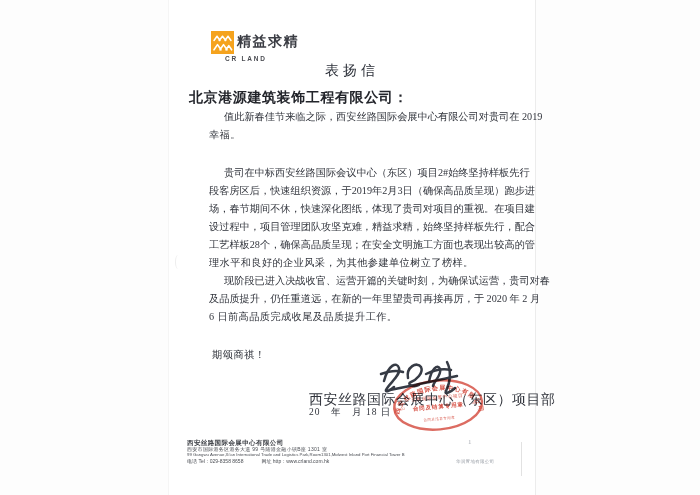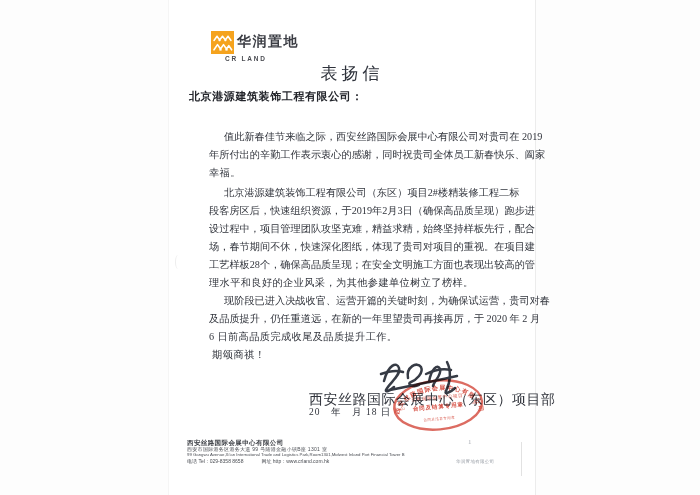--- a/index.html
+++ b/index.html
@@ -19,32 +19,32 @@
   .logo-word{
     position:absolute;left:68px;top:33px;font-size:14px;font-weight:bold;
     color:#3b3d44;letter-spacing:1.5px;white-space:nowrap;
   }
   .logo-sub{
     position:absolute;left:56px;top:55px;font-size:6.5px;font-weight:bold;
     color:#4a4c52;letter-spacing:1.8px;font-family:"Liberation Sans",sans-serif;
   }
   .title{
     position:absolute;left:0;top:62px;width:366px;text-align:center;
-    font-size:17px;color:#2e323b;letter-spacing:4px;
+    font-size:14px;color:#2e323b;letter-spacing:4px;
   }
   .recipient{
-    position:absolute;left:20px;top:89px;font-size:11px;font-weight:bold;
+    position:absolute;left:20px;top:89px;font-size:14px;font-weight:bold;
     color:#23252b;letter-spacing:0.6px;white-space:nowrap;text-align:center;
   }
   .para{position:absolute;left:40px;width:273px;color:#31343c;}
   .line{
     width:273px;height:18px;line-height:18px;font-size:10.2px;
     text-align:justify;text-align-last:justify;white-space:nowrap;overflow:visible;
   }
-  .line.indent{width:258px;padding-left:15px;margin-top:20px;}
+  .line.indent{width:258px;padding-left:15px;}
   .line.short{text-align:left;text-align-last:left;letter-spacing:0.4px;}
   .closing{
     position:absolute;left:43px;top:348px;font-size:10.2px;color:#31343c;
     letter-spacing:0.5px;
   }
   .signoff{
     position:absolute;left:140px;top:391px;width:172px;text-align:right;
     font-size:14px;color:#31343c;letter-spacing:0.5px;white-space:nowrap;
   }
   .dateline{
@@ -82,38 +82,37 @@
 <body>
 
 <div class="stage">
   <div class="page">
 
     <svg class="logo-square" viewBox="0 0 23 23">
       <rect x="0" y="0" width="23" height="23" fill="#f5a31e"></rect>
       <path d="M3 9.5 L6 5.2 L9 9.5 M8.2 9.5 L11.5 5.2 L14.8 9.5 M14 9.5 L17 5.2 L20 9.5" fill="none" stroke="#ffffff" stroke-width="1.5" stroke-linecap="round" stroke-linejoin="round"></path>
       <path d="M3 18.8 L6.5 13.6 L10 18.8 M9 18.8 L12.5 13.6 L16 18.8 M15 18.8 L17.8 14.6 L20.6 18.8" fill="none" stroke="#ffffff" stroke-width="1.6" stroke-linecap="round" stroke-linejoin="round"></path>
     </svg>
-    <div class="logo-word">华润置地</div>
+    <div class="logo-word">精益求精</div>
     <div class="logo-sub">CR LAND</div>
 
     <div class="title">表扬信</div>
 
     <div class="recipient">北京港源建筑装饰工程有限公司：</div>
 
     <div class="para" style="top:108px">
       <div class="line indent">值此新春佳节来临之际，西安丝路国际会展中心有限公司对贵司在 2019</div>
-      <div class="line">年所付出的辛勤工作表示衷心的感谢，同时祝贵司全体员工新春快乐、阖家</div>
       <div class="line short">幸福。</div>
     </div>
 
     <div class="para" style="top:164px">
-      <div class="line indent">北京港源建筑装饰工程有限公司（东区）项目2#楼精装修工程二标</div>
+      <div class="line indent">贵司在中标西安丝路国际会议中心（东区）项目2#始终坚持样板先行</div>
       <div class="line">段客房区后，快速组织资源，于2019年2月3日（确保高品质呈现）跑步进</div>
+      <div class="line">场，春节期间不休，快速深化图纸，体现了贵司对项目的重视。在项目建</div>
       <div class="line">设过程中，项目管理团队攻坚克难，精益求精，始终坚持样板先行，配合</div>
-      <div class="line">场，春节期间不休，快速深化图纸，体现了贵司对项目的重视。在项目建</div>
       <div class="line">工艺样板28个，确保高品质呈现；在安全文明施工方面也表现出较高的管</div>
       <div class="line short">理水平和良好的企业风采，为其他参建单位树立了榜样。</div>
     </div>
 
     <div class="para" style="top:272px">
       <div class="line indent">现阶段已进入决战收官、运营开篇的关键时刻，为确保试运营，贵司对春</div>
       <div class="line">及品质提升，仍任重道远，在新的一年里望贵司再接再厉，于 2020 年 2 月</div>
       <div class="line short">6 日前高品质完成收尾及品质提升工作。</div>
     </div>
 

